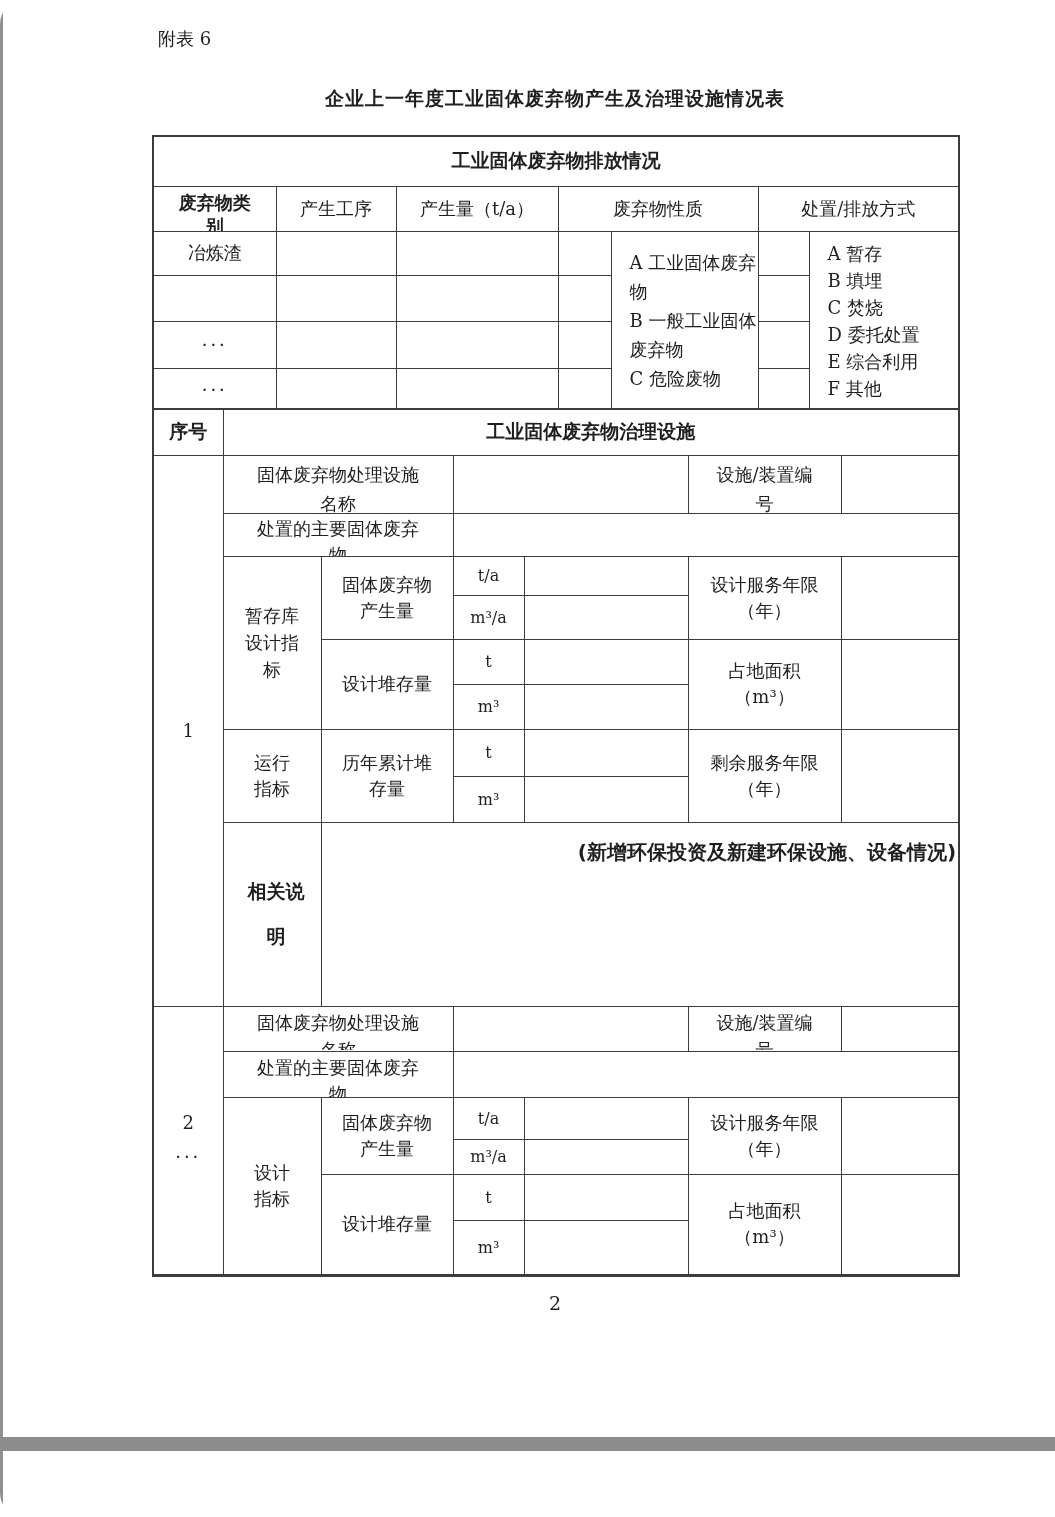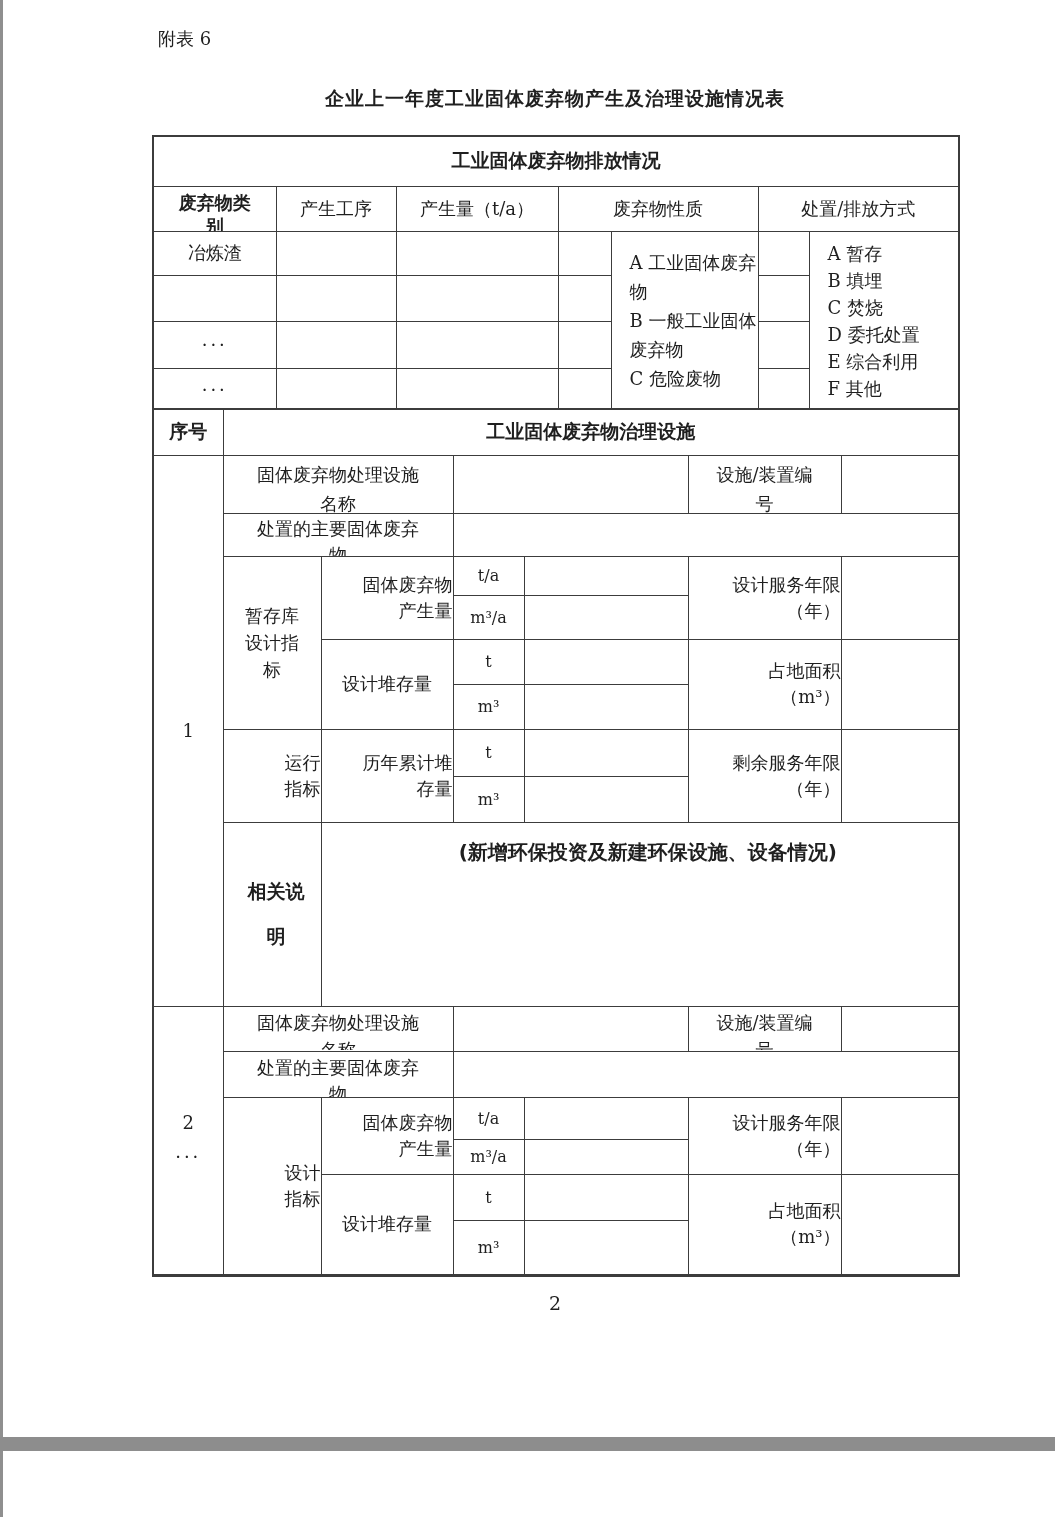--- a/index.html
+++ b/index.html
@@ -1,17 +1,17 @@
 <!DOCTYPE html>
 <html><head>
 <meta charset="utf-8">
 <style>
   html,body{margin:0;padding:0;background:#ffffff;}
   .page{position:relative;width:1055px;height:1517px;background:#ffffff;
-        font-family:"DejaVu Serif","Liberation Serif",serif;color:#1f1f1f;overflow:hidden;}
+        font-family:"DejaVu Serif","Liberation Serif",serif;color:#1f1f1f;overflow:hidden;border-radius:24px;}
   .edge-left{position:absolute;left:0;top:0;width:3px;height:100%;background:#8f8f8f;}
   .break-band{position:absolute;left:0;top:1437px;width:100%;height:14px;background:#8d8d8d;}
   .appendix{position:absolute;left:158px;top:27px;font-size:18px;}
   .doc-title{position:absolute;left:152px;top:86px;width:806px;text-align:center;
              font-size:19px;font-weight:bold;letter-spacing:1px;}
   table{border-collapse:collapse;table-layout:fixed;position:absolute;background:#fff;}
   td{border:1px solid #3c3c3c;padding:0;font-size:18px;text-align:center;vertical-align:middle;}
   #tableA{left:152px;top:135px;width:806px;border:2px solid #3c3c3c;}
   #tableB{left:152px;top:408px;width:806px;border:2px solid #3c3c3c;border-bottom-width:3px;}
   .sec-title{font-weight:bold;font-size:19px;text-align:center;}
@@ -19,27 +19,27 @@
   .lines div{line-height:23px;}
   .hdr-clip{height:40px;padding-top:4px;font-weight:bold;}
   .name-clip1{height:53px;padding-top:4px;} .name-clip1 div{line-height:29px;}
   .name-clip2{height:41px;padding-top:2px;} .name-clip2 div{line-height:27px;}
   .waste-clip1{height:40px;padding-top:2px;} .waste-clip1 div{line-height:26px;}
   .waste-clip2{height:42px;padding-top:3px;} .waste-clip2 div{line-height:26px;}
   .opt-list{text-align:left;padding-left:18px;font-size:18px;}
   .opt-list div{line-height:29px;}
   .disp-list div{line-height:27px;}
   .unit{font-size:16px;margin-left:37px;}
-  .label-2l div{line-height:26px;text-align:right;}
+  .label-2l div{line-height:26px;}
   .label-3l div{line-height:27px;}
   .serial{font-size:18px;}
   .serial div{line-height:34px;}
   .remark-label{font-family:"DejaVu Sans","Liberation Sans",sans-serif;font-weight:bold;font-size:19px;padding-left:8px;}
   .remark-label div{line-height:45px;}
-  .remark-content{vertical-align:top;text-align:center;padding:16px 2px 0 18px;
+  .remark-content{vertical-align:top;text-align:right;padding:16px 2px 0 18px;
       font-family:"DejaVu Sans","Liberation Sans",sans-serif;font-weight:bold;font-size:20px;}
   .page-num{position:absolute;left:152px;top:1292px;width:806px;text-align:center;font-size:19px;}
   .ell{letter-spacing:3px;}
 </style>
 </head>
 <body>
 
 <div class="page">
   <div class="edge-left"></div>
 

